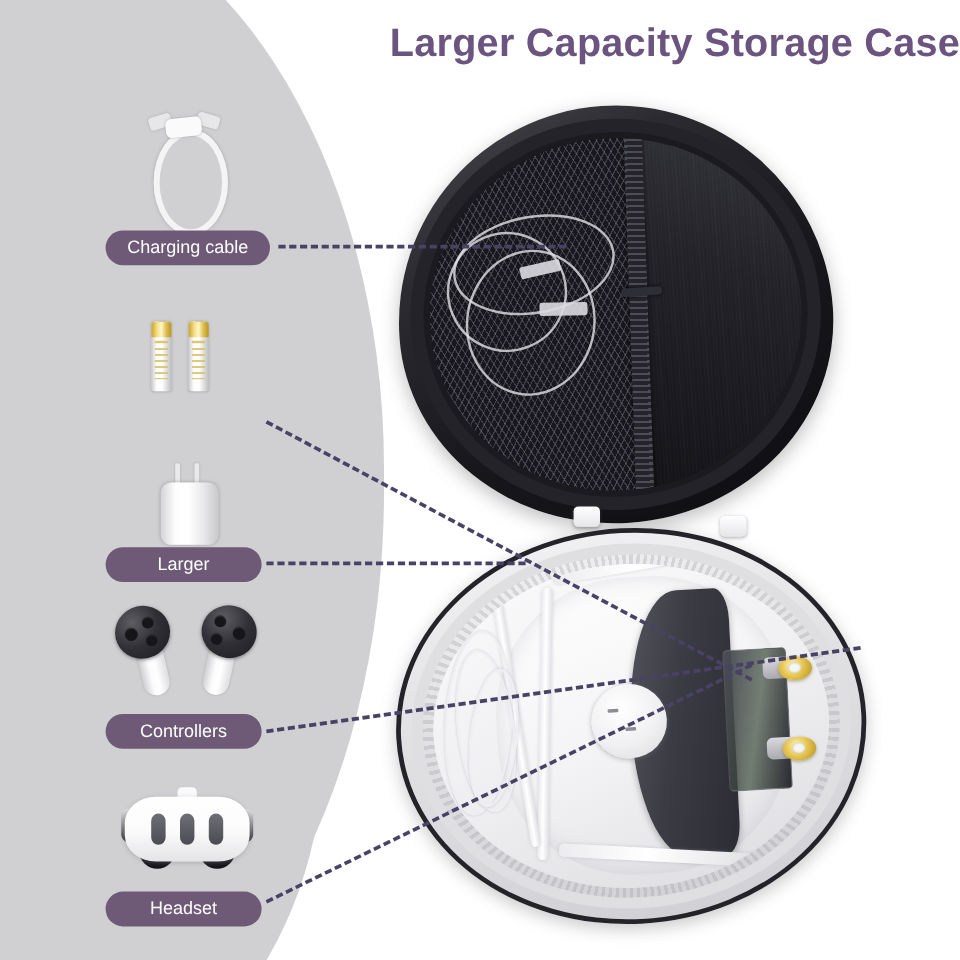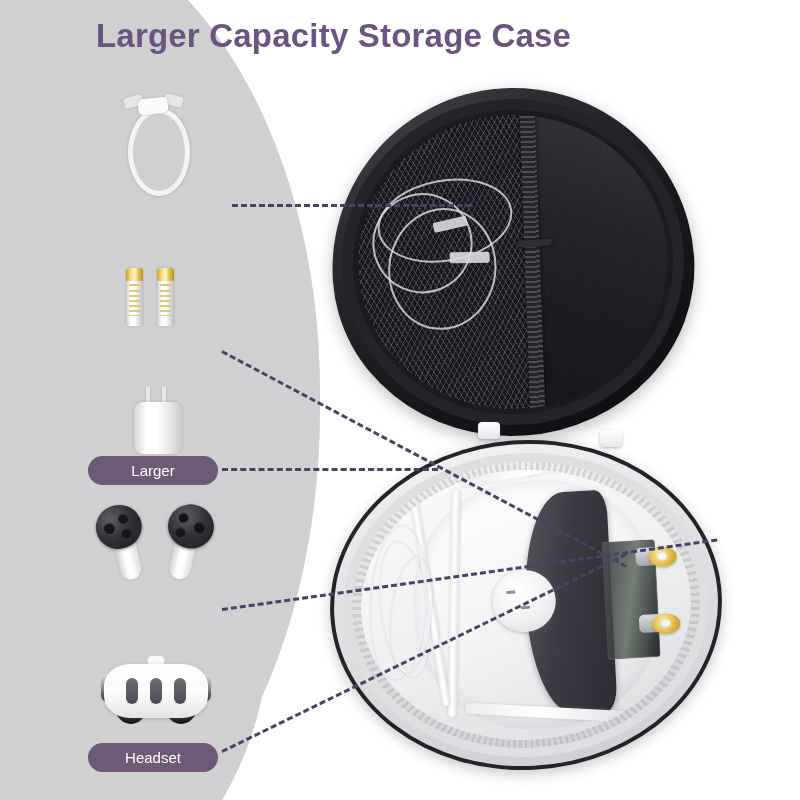--- a/index.html
+++ b/index.html
@@ -37,21 +37,21 @@
     background: #d0d0d2;
     border-radius: 0 56% 46% 0 / 0 50% 50% 0;
   }
 
   
   .title {
     position: absolute;
     left: 0;
     top: 17px;
     width: 800px;
-    text-align: left;
+    text-align: right;
     font-size: 33px;
     font-weight: bold;
     color: #6b5480;
     letter-spacing: .2px;
     z-index: 40;
     padding-left: 96px;
     box-sizing: border-box;
   }
 
   
@@ -541,20 +541,22 @@
   <div class="dash" style="left:232px; top:204px; width:240px;"></div>
 
   <div class="dash" style="left:222px; top:350px; width:458px; transform:rotate(28deg);"></div>
 
   <div class="dash" style="left:222px; top:468px; width:216px;"></div>
 
   <div class="dash" style="left:222px; top:608px; width:500px; transform:rotate(-8deg);"></div>
 
   <div class="dash" style="left:222px; top:750px; width:450px; transform:rotate(-26deg);"></div>
 
+  <div class="pill" style="left:88px; top:192px;">Charging cable</div>
 
 
   <div class="pill" style="left:88px; top:456px; width:130px;">Larger</div>
 
+  <div class="pill" style="left:88px; top:595px; width:130px;">Controllers</div>
 
   <div class="pill" style="left:88px; top:743px; width:130px;">Headset</div>
 
 </div>
 
 </body></html>

